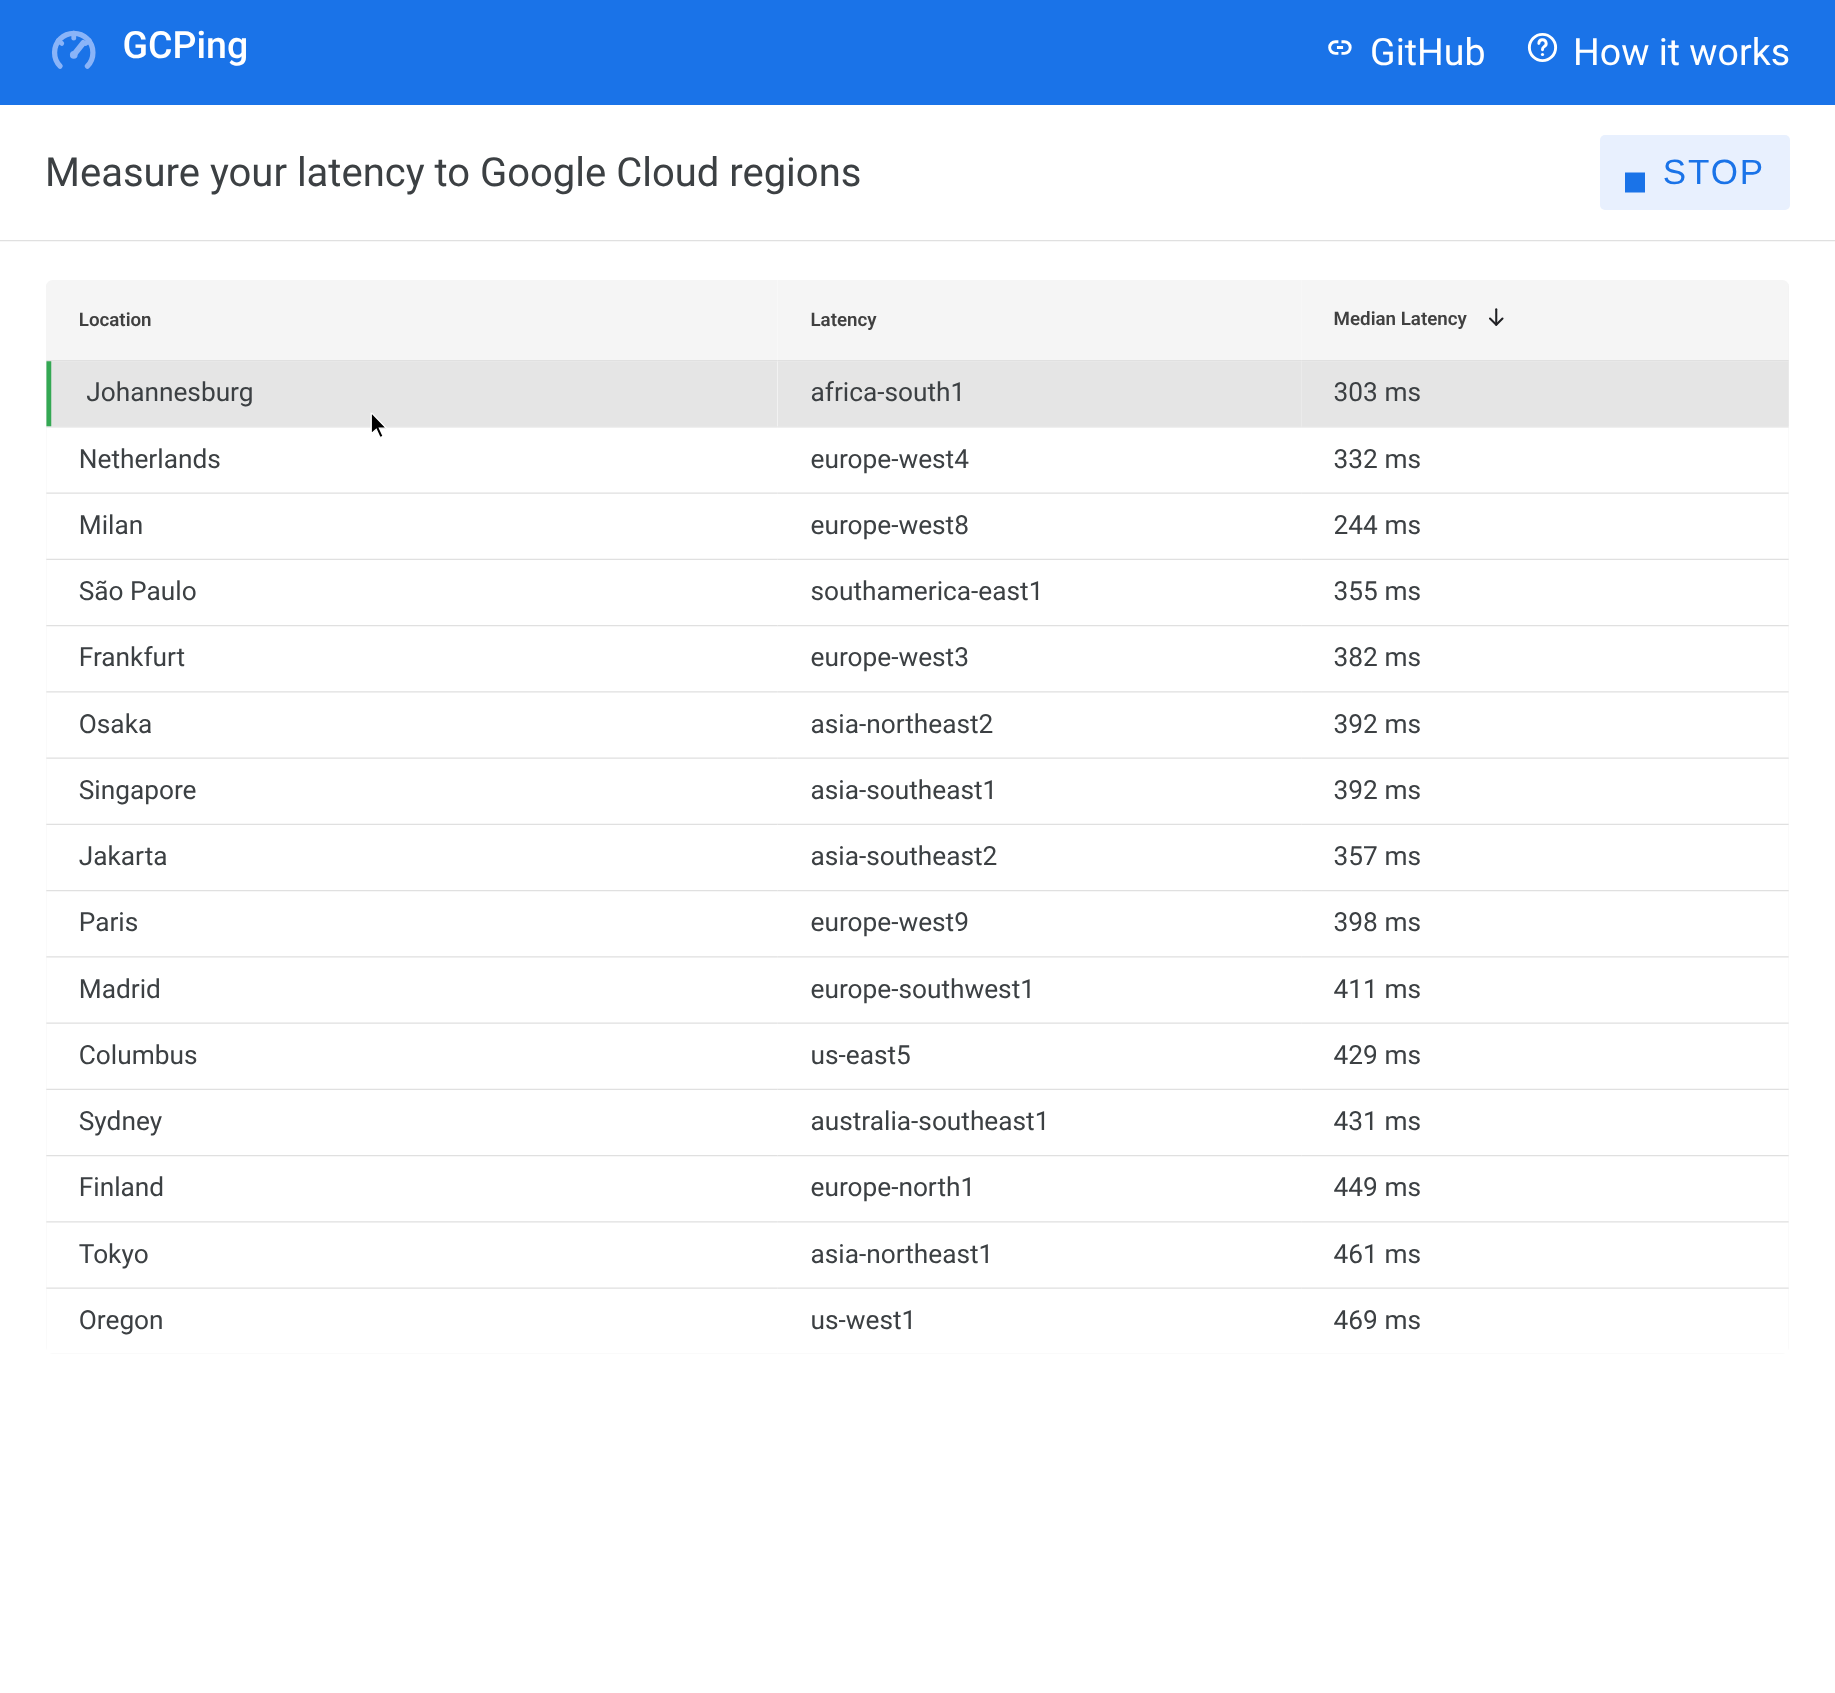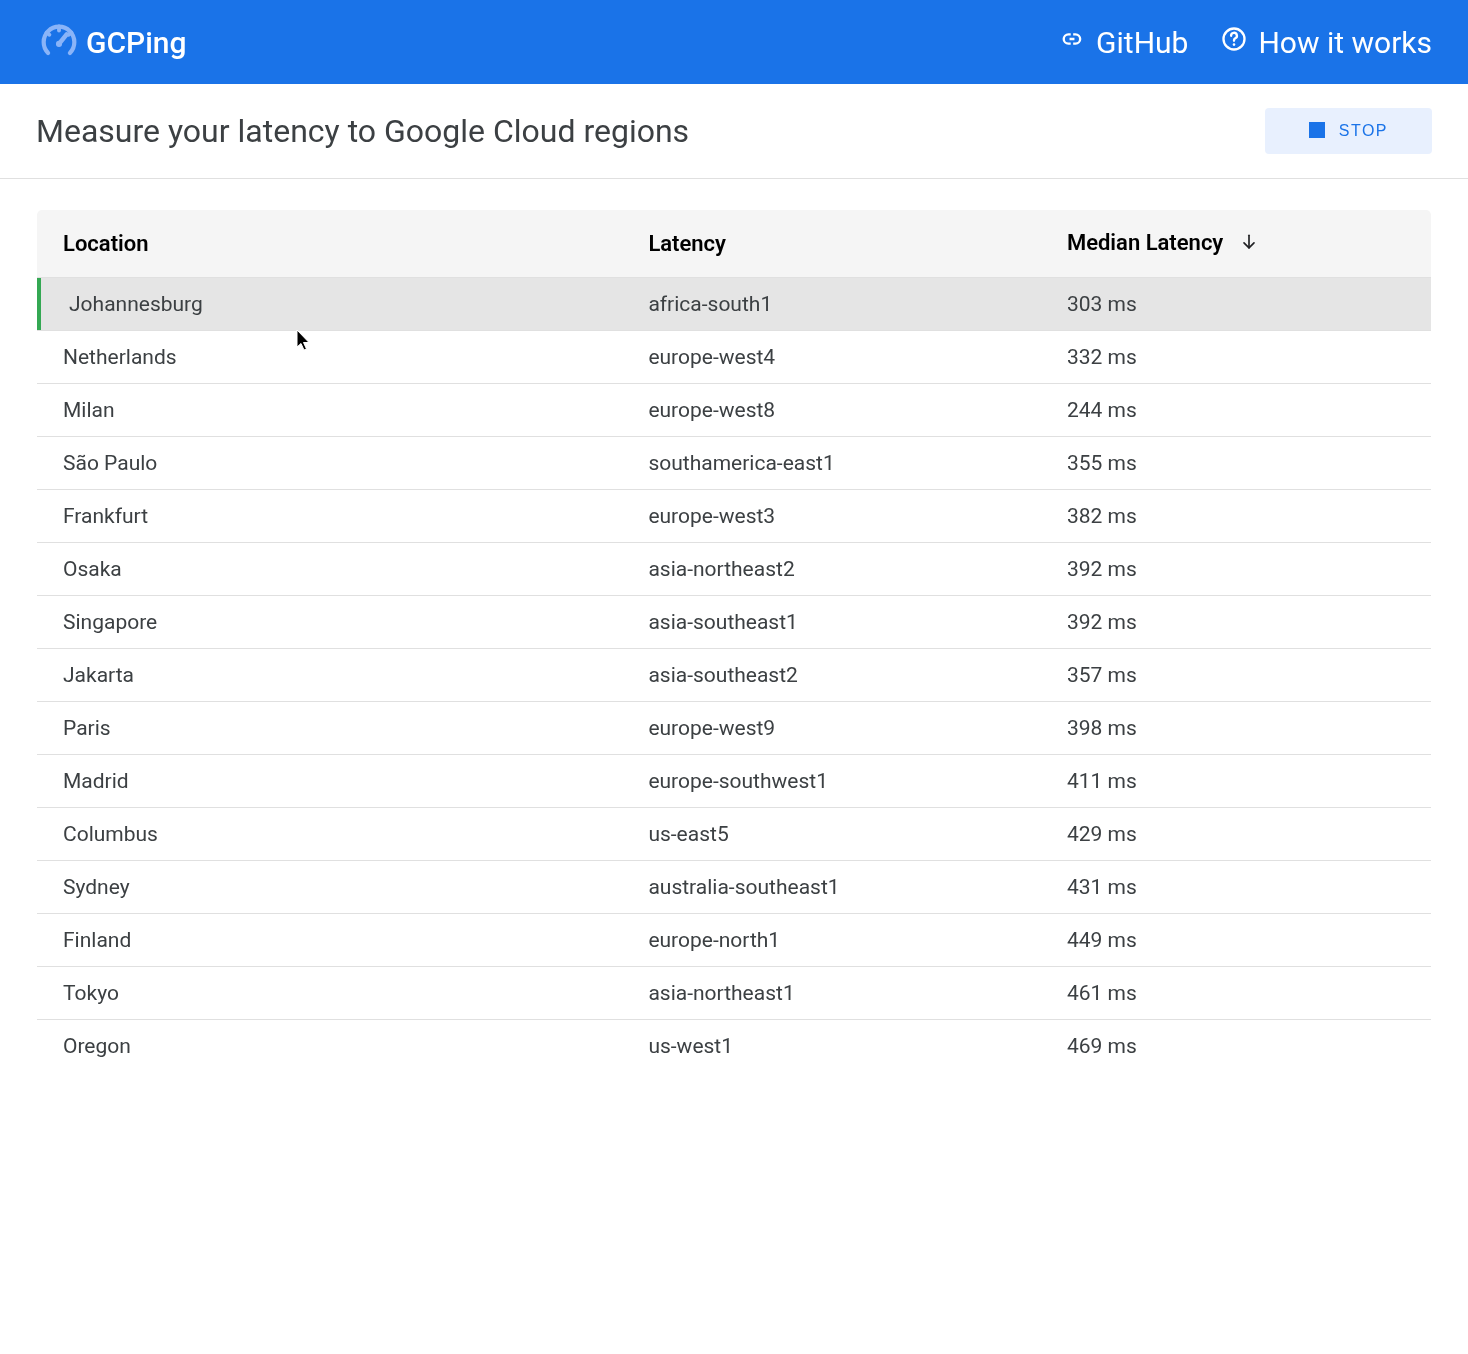--- a/index.html
+++ b/index.html
@@ -15,22 +15,21 @@
     .header {
       background: #1a73e8;
       display: flex;
       align-items: center;
       justify-content: space-between;
       padding: 0 36px;
       height: 84px;
     }
     .logo-group {
       display: flex;
-      align-items: center;
-      gap: 4px;
+      gap: 16px;
     }
     .logo-icon svg {
       width: 46px;
       height: 46px;
       display: block;
     }
     .app-title {
       color: #ffffff;
       font-size: 30px;
       font-weight: 500;
@@ -64,26 +63,26 @@
     .page-heading {
       font-size: 32px;
       font-weight: 400;
       color: #3c4043;
       text-align: right;
     }
     .stop-button {
       background: #e8f0fe;
       color: #1a73e8;
       border: none;
-      padding: 14px 44px;
-      font-size: 16px;
+      padding: 14px 20px;
+      font-size: 28px;
       font-weight: 500;
       letter-spacing: 1.5px;
       display: flex;
-      align-items: flex-start;
+      align-items: flex-end;
       gap: 14px;
       cursor: pointer;
       border-radius: 4px;
     }
     .stop-square {
       width: 16px;
       height: 16px;
       background: #1a73e8;
     }
     .table-container {
@@ -95,23 +94,23 @@
       border: 1px solid #e0e0e0;
       border-radius: 6px;
       overflow: hidden;
     }
     thead {
       background: #f5f5f5;
     }
     th {
       text-align: left;
       padding: 20px 26px;
-      font-size: 22px;
+      font-size: 15px;
       font-weight: 600;
-      color: #000000;
+      color: #404040;
       border-bottom: 1px solid #e0e0e0;
     }
     th.latency-col {
       cursor: pointer;
     }
     .sort-arrow {
       display: inline-block;
       margin-left: 10px;
       vertical-align: middle;
     }

